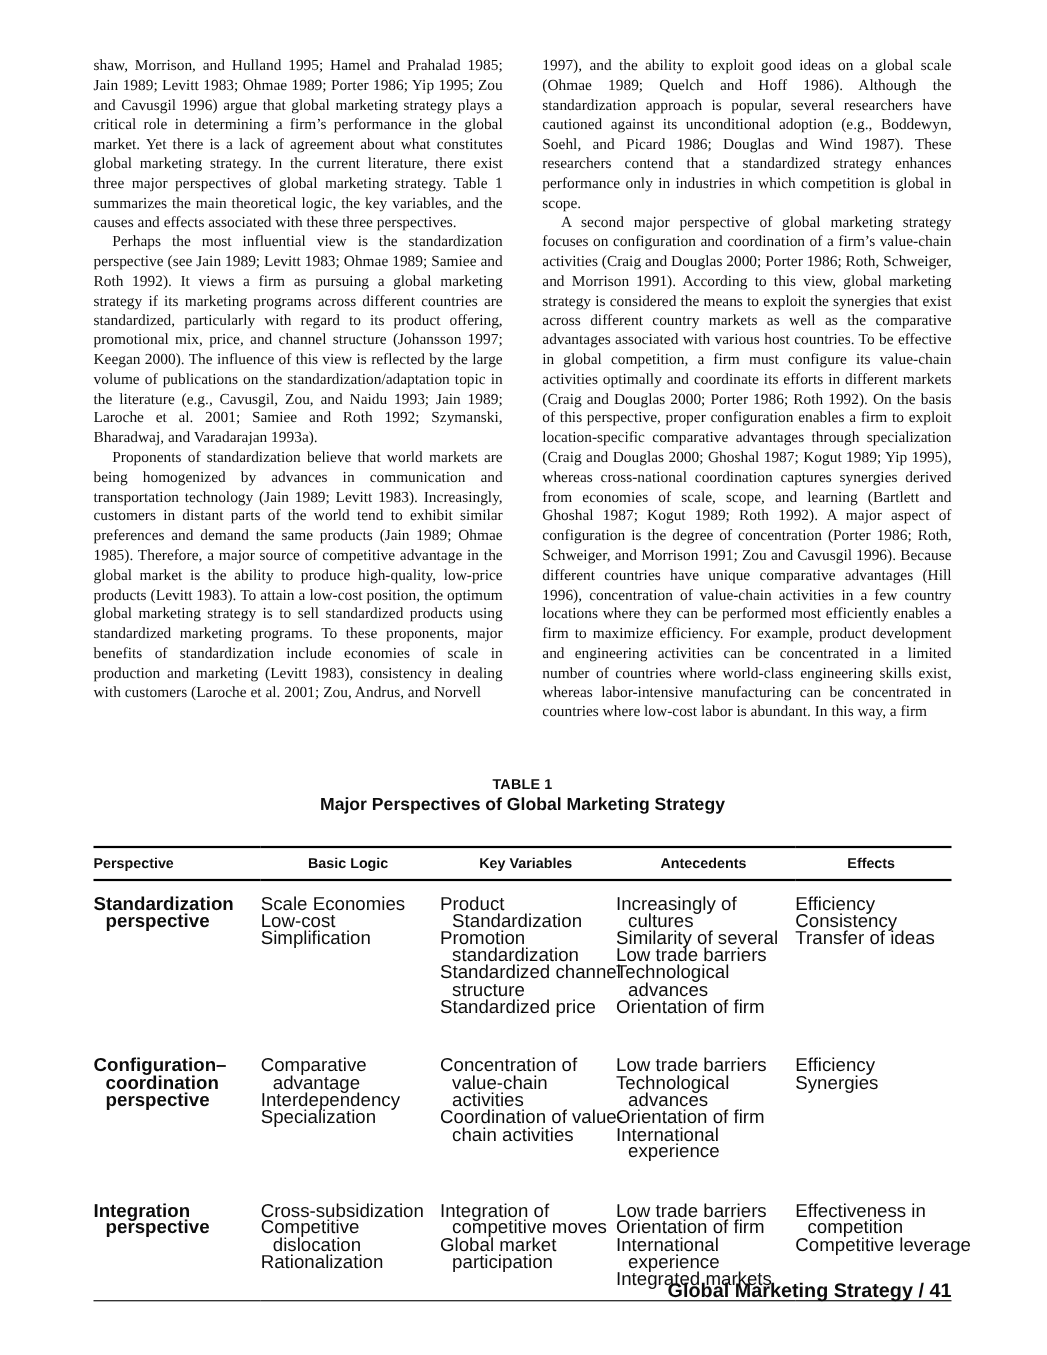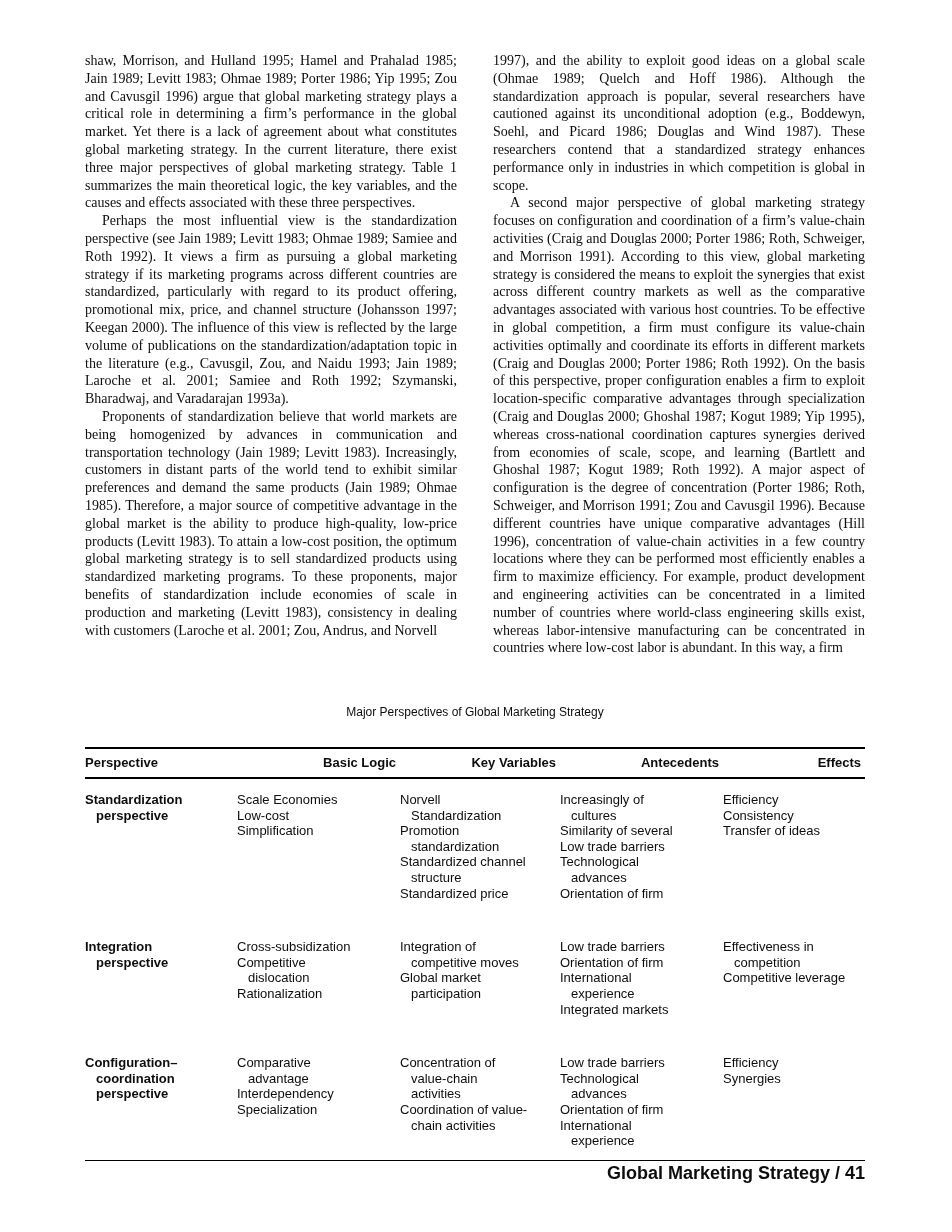--- a/index.html
+++ b/index.html
@@ -44,48 +44,48 @@
     font-family: "Liberation Sans", sans-serif;
   }
   .table-label {
     text-align: center;
     font-weight: bold;
     font-size: 13px;
     letter-spacing: 0.2px;
   }
   .table-title {
     text-align: center;
-    font-weight: normal;
-    font-size: 12px;
+    font-weight: bold;
+    font-size: 16px;
     margin-top: 3px;
   }
   table.t1 {
     width: 100%;
     border-collapse: collapse;
     margin-top: 28px;
     border-bottom: 1.5px solid #000;
     table-layout: fixed;
   }
   table.t1 thead tr {
     border-top: 2px solid #000;
     border-bottom: 2px solid #000;
   }
   table.t1 th {
     font-size: 13px;
     font-weight: bold;
-    text-align: right;
+    text-align: center;
     padding: 6px 4px 7px 0;
   }
   table.t1 th.first {
     text-align: left;
     padding-left: 0;
   }
   table.t1 td {
     vertical-align: top;
-    font-size: 13px;
+    font-size: 17px;
     line-height: 15.6px;
     padding: 13px 8px 25px 0;
   }
   table.t1 tbody tr:last-child td {
     padding-bottom: 11px;
   }
   td.cell-perspective {
     font-weight: bold;
   }
   .cline {
@@ -115,20 +115,21 @@
           <p class="indent">Perhaps the most influential view is the standardization perspective (see Jain 1989; Levitt 1983; Ohmae 1989; Samiee and Roth 1992). It views a firm as pursuing a global marketing strategy if its marketing programs across different countries are standardized, particularly with regard to its product offering, promotional mix, price, and channel structure (Johansson 1997; Keegan 2000). The influence of this view is reflected by the large volume of publications on the standardization/adaptation topic in the literature (e.g., Cavusgil, Zou, and Naidu 1993; Jain 1989; Laroche et al. 2001; Samiee and Roth 1992; Szymanski, Bharadwaj, and Varadarajan 1993a).</p>
           <p class="indent">Proponents of standardization believe that world markets are being homogenized by advances in communication and transportation technology (Jain 1989; Levitt 1983). Increasingly, customers in distant parts of the world tend to exhibit similar preferences and demand the same products (Jain 1989; Ohmae 1985). Therefore, a major source of competitive advantage in the global market is the ability to produce high-quality, low-price products (Levitt 1983). To attain a low-cost position, the optimum global marketing strategy is to sell standardized products using standardized marketing programs. To these proponents, major benefits of standardization include economies of scale in production and marketing (Levitt 1983), consistency in dealing with customers (Laroche et al. 2001; Zou, Andrus, and Norvell</p>
         </div>
       <div class="col" id="col-right">
           <p>1997), and the ability to exploit good ideas on a global scale (Ohmae 1989; Quelch and Hoff 1986). Although the standardization approach is popular, several researchers have cautioned against its unconditional adoption (e.g., Boddewyn, Soehl, and Picard 1986; Douglas and Wind 1987). These researchers contend that a standardized strategy enhances performance only in industries in which competition is global in scope.</p>
           <p class="indent">A second major perspective of global marketing strategy focuses on configuration and coordination of a firm’s value-chain activities (Craig and Douglas 2000; Porter 1986; Roth, Schweiger, and Morrison 1991). According to this view, global marketing strategy is considered the means to exploit the synergies that exist across different country markets as well as the comparative advantages associated with various host countries. To be effective in global competition, a firm must configure its value-chain activities optimally and coordinate its efforts in different markets (Craig and Douglas 2000; Porter 1986; Roth 1992). On the basis of this perspective, proper configuration enables a firm to exploit location-specific comparative advantages through specialization (Craig and Douglas 2000; Ghoshal 1987; Kogut 1989; Yip 1995), whereas cross-national coordination captures synergies derived from economies of scale, scope, and learning (Bartlett and Ghoshal 1987; Kogut 1989; Roth 1992). A major aspect of configuration is the degree of concentration (Porter 1986; Roth, Schweiger, and Morrison 1991; Zou and Cavusgil 1996). Because different countries have unique comparative advantages (Hill 1996), concentration of value-chain activities in a few country locations where they can be performed most efficiently enables a firm to maximize efficiency. For example, product development and engineering activities can be concentrated in a limited number of countries where world-class engineering skills exist, whereas labor-intensive manufacturing can be concentrated in countries where low-cost labor is abundant. In this way, a firm</p>
         </div>
     </div>
 
     <div class="table-block">
+      <div class="table-label">TABLE 1</div>
       <div class="table-title">Major Perspectives of Global Marketing Strategy</div>
       <table class="t1">
         <colgroup>
           <col style="width:152px">
           <col style="width:163px">
           <col style="width:160px">
           <col style="width:163px">
           <col style="width:142px">
         </colgroup>
         <thead>
@@ -145,21 +146,21 @@
               <td class="cell-perspective">
                 <div class="cline">Standardization</div>
                 <div class="cline ind">perspective</div>
               </td>
               <td>
                 <div class="cline">Scale Economies</div>
                 <div class="cline">Low-cost</div>
                 <div class="cline">Simplification</div>
               </td>
               <td>
-                <div class="cline">Norvell</div>
+                <div class="cline">Product</div>
                 <div class="cline ind">Standardization</div>
                 <div class="cline">Promotion</div>
                 <div class="cline ind">standardization</div>
                 <div class="cline">Standardized channel</div>
                 <div class="cline ind">structure</div>
                 <div class="cline">Standardized price</div>
               </td>
               <td>
                 <div class="cline">Increasingly of</div>
                 <div class="cline ind">cultures</div>
@@ -170,50 +171,20 @@
                 <div class="cline">Orientation of firm</div>
               </td>
               <td>
                 <div class="cline">Efficiency</div>
                 <div class="cline">Consistency</div>
                 <div class="cline">Transfer of ideas</div>
               </td>
             </tr>
             <tr>
               <td class="cell-perspective">
-                <div class="cline">Integration</div>
-                <div class="cline ind">perspective</div>
-              </td>
-              <td>
-                <div class="cline">Cross-subsidization</div>
-                <div class="cline">Competitive</div>
-                <div class="cline ind">dislocation</div>
-                <div class="cline">Rationalization</div>
-              </td>
-              <td>
-                <div class="cline">Integration of</div>
-                <div class="cline ind">competitive moves</div>
-                <div class="cline">Global market</div>
-                <div class="cline ind">participation</div>
-              </td>
-              <td>
-                <div class="cline">Low trade barriers</div>
-                <div class="cline">Orientation of firm</div>
-                <div class="cline">International</div>
-                <div class="cline ind">experience</div>
-                <div class="cline">Integrated markets</div>
-              </td>
-              <td>
-                <div class="cline">Effectiveness in</div>
-                <div class="cline ind">competition</div>
-                <div class="cline">Competitive leverage</div>
-              </td>
-            </tr>
-            <tr>
-              <td class="cell-perspective">
                 <div class="cline">Configuration–</div>
                 <div class="cline ind">coordination</div>
                 <div class="cline ind">perspective</div>
               </td>
               <td>
                 <div class="cline">Comparative</div>
                 <div class="cline ind">advantage</div>
                 <div class="cline">Interdependency</div>
                 <div class="cline">Specialization</div>
               </td>
@@ -230,20 +201,50 @@
                 <div class="cline ind">advances</div>
                 <div class="cline">Orientation of firm</div>
                 <div class="cline">International</div>
                 <div class="cline ind">experience</div>
               </td>
               <td>
                 <div class="cline">Efficiency</div>
                 <div class="cline">Synergies</div>
               </td>
             </tr>
+            <tr>
+              <td class="cell-perspective">
+                <div class="cline">Integration</div>
+                <div class="cline ind">perspective</div>
+              </td>
+              <td>
+                <div class="cline">Cross-subsidization</div>
+                <div class="cline">Competitive</div>
+                <div class="cline ind">dislocation</div>
+                <div class="cline">Rationalization</div>
+              </td>
+              <td>
+                <div class="cline">Integration of</div>
+                <div class="cline ind">competitive moves</div>
+                <div class="cline">Global market</div>
+                <div class="cline ind">participation</div>
+              </td>
+              <td>
+                <div class="cline">Low trade barriers</div>
+                <div class="cline">Orientation of firm</div>
+                <div class="cline">International</div>
+                <div class="cline ind">experience</div>
+                <div class="cline">Integrated markets</div>
+              </td>
+              <td>
+                <div class="cline">Effectiveness in</div>
+                <div class="cline ind">competition</div>
+                <div class="cline">Competitive leverage</div>
+              </td>
+            </tr>
           </tbody>
       </table>
     </div>
 
   </div>
 
   <div class="footer">Global Marketing Strategy / 41</div>
 </div>
 
 </body></html>

